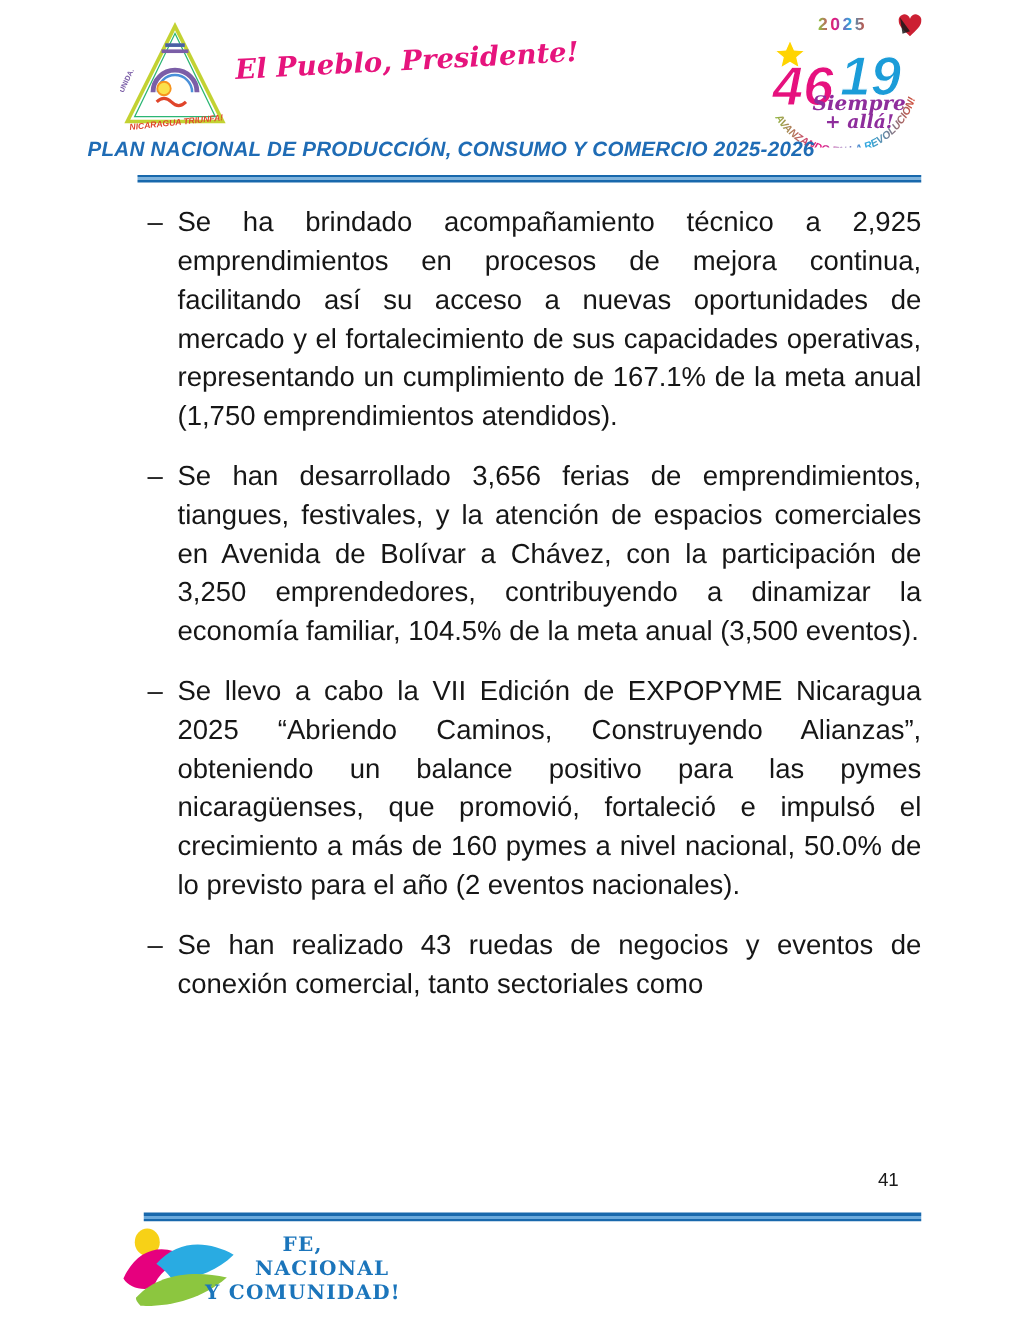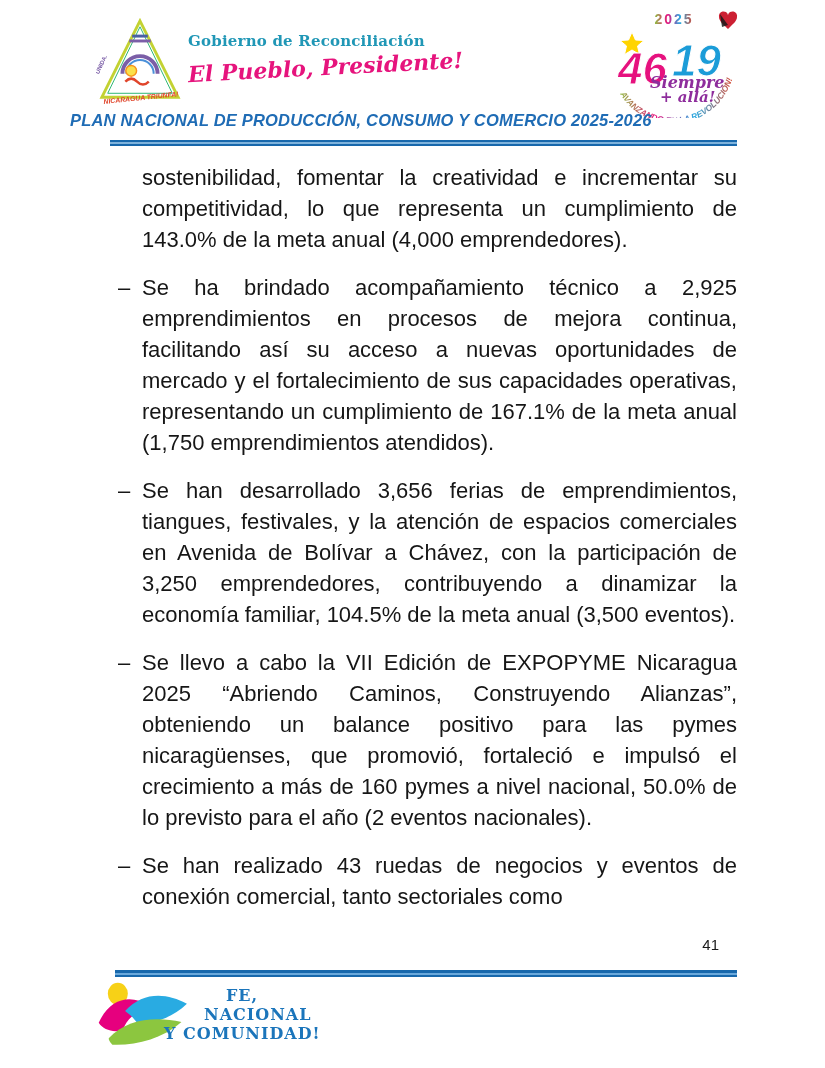--- a/index.html
+++ b/index.html
@@ -97,21 +97,20 @@
       <rect x="37" y="18" width="16" height="3" fill="#4a5fa5"></rect>
       <rect x="34" y="23" width="22" height="3" fill="#7b5ea7"></rect>
       <path d="M27,58 A18,18 0 0 1 63,58" fill="none" stroke="#7b5ea7" stroke-width="4"></path>
       <path d="M31,58 A14,14 0 0 1 59,58" fill="none" stroke="#4a90d9" stroke-width="2"></path>
       <circle cx="36" cy="55" r="5.5" fill="#fbe04a" stroke="#f7941d" stroke-width="1.5"></circle>
       <path d="M30,66 Q36,60 42,66 T54,66" fill="none" stroke="#e0452b" stroke-width="2.5"></path>
       <text x="1" y="56" font-size="6" font-weight="bold" fill="#7b5ea7" transform="rotate(-65 4 56)">UNIDA.</text>
       <text x="8" y="89" font-size="7" font-weight="bold" font-style="italic" fill="#e0452b" transform="rotate(-6 8 89)">NICARAGUA TRIUNFA!</text>
     </svg>
     <div class="gov-text">
-      <div class="gov-name">Gobierno de Reconciliación</div>
       <div class="gov-slogan">El Pueblo, Presidente!</div>
     </div>
   </div>
 
   <svg class="right-logo" viewBox="0 0 132 110">
     <defs>
       <linearGradient id="rainbow" x1="0" y1="0" x2="1" y2="0">
         <stop offset="0" stop-color="#8cc63f"></stop>
         <stop offset="0.33" stop-color="#e6117e"></stop>
         <stop offset="0.66" stop-color="#29abe2"></stop>
@@ -129,21 +128,20 @@
     <path id="arcPath" d="M 10,86 A 62,62 0 0 0 124,44" fill="none"></path>
     <text font-size="8.5" font-weight="bold" font-style="italic" fill="url(#rainbow)">
       <textPath href="#arcPath">AVANZANDO EN LA REVOLUCIÓN!</textPath>
     </text>
   </svg>
 
   <div class="doc-title">PLAN NACIONAL DE PRODUCCIÓN, CONSUMO Y COMERCIO 2025-2026</div>
   <div class="header-rule"></div>
 
   <div class="body-text">
-    <div class="para">sostenibilidad, fomentar la creatividad e incrementar su competitividad, lo que representa un cumplimiento de 143.0% de la meta anual (4,000 emprendedores).</div>
 
     <div class="bullet">
       <span class="marker">–</span>
       <span>Se ha brindado acompañamiento técnico a 2,925 emprendimientos en procesos de mejora continua, facilitando así su acceso a nuevas oportunidades de mercado y el fortalecimiento de sus capacidades operativas, representando un cumplimiento de 167.1% de la meta anual (1,750 emprendimientos atendidos).</span>
     </div>
 
     <div class="bullet">
       <span class="marker">–</span>
       <span>Se han desarrollado 3,656 ferias de emprendimientos, tiangues, festivales, y la atención de espacios comerciales en Avenida de Bolívar a Chávez, con la participación de 3,250 emprendedores, contribuyendo a dinamizar la economía familiar, 104.5% de la meta anual (3,500 eventos).</span>
     </div>

